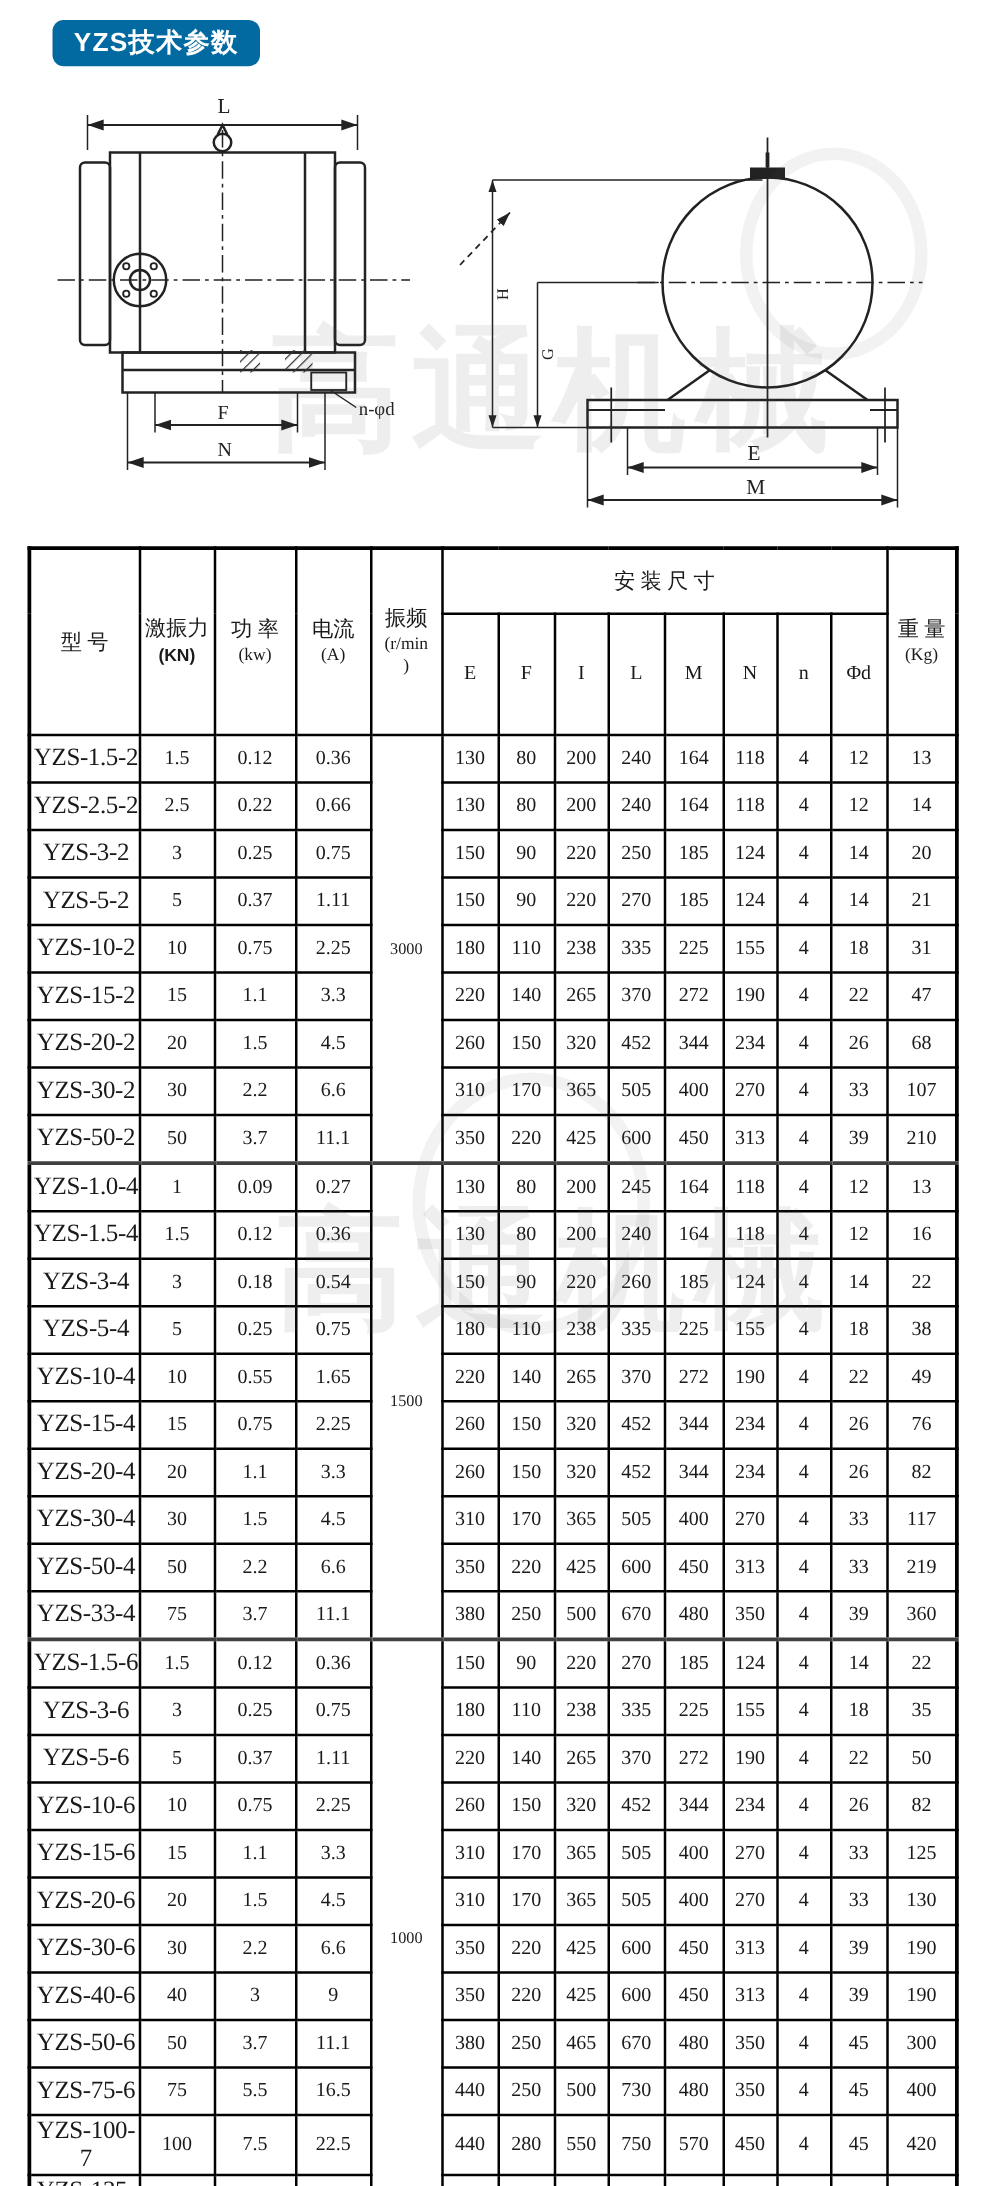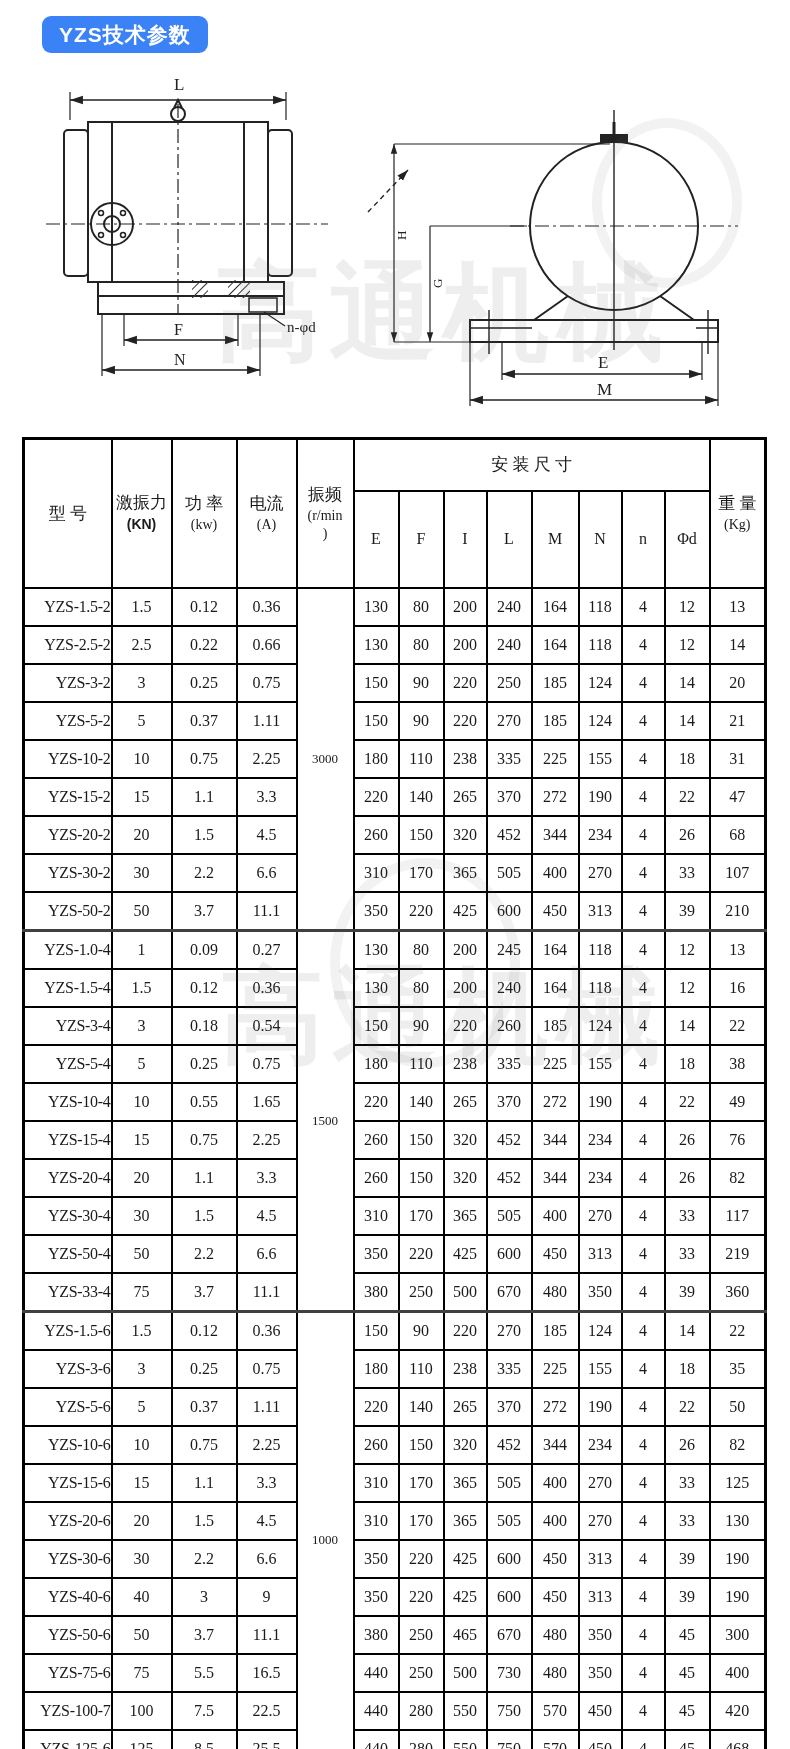--- a/index.html
+++ b/index.html
@@ -4,21 +4,21 @@
 <style>
   html,body{margin:0;padding:0}
   body{
     width:790px;height:1749px;position:relative;overflow:hidden;
     background:#ffffff;color:#1a1a1a;
     font-family:"Liberation Serif","DejaVu Serif",serif;
   }
   
   .badge{
     position:absolute;left:42px;top:16px;height:37px;line-height:37px;
-    background:#3b82f6;color:#fff;border-radius:9px;padding:0 17px;
+    background:#0369a1;color:#fff;border-radius:9px;padding:0 17px;
     font-family:"Liberation Sans","DejaVu Sans",sans-serif;
     font-size:21px;font-weight:bold;letter-spacing:1px;
   }
   
   .drawings{position:absolute;left:30px;top:70px;width:740px;height:345px}
   .drawings svg{overflow:visible}
   .dwg-left{position:absolute;left:12px;top:4px}
   .dwg-right{position:absolute;left:322px;top:18px}
   svg text{fill:#222;font-family:"Liberation Serif","DejaVu Serif",serif}
   
@@ -42,21 +42,21 @@
     padding:0;font-weight:normal;overflow:hidden;
   }
   .spec thead tr.hr1{height:52px}
   .spec thead tr.hr2{height:97px}
   .spec thead th{font-size:17px}
   .spec thead .dim-letter{font-size:16px}
   .spec .hline{line-height:1.35}
   .spec .paren{font-size:14px;line-height:1.3}
   .spec .paren-b{font-weight:bold;font-family:"Liberation Sans","DejaVu Sans",sans-serif;font-size:14px}
   .spec tbody td{height:36px;font-size:16px}
-  .spec td.model{text-align:right;padding-left:2px;font-size:16px;letter-spacing:-0.3px}
+  .spec td.model{text-align:center;padding-left:2px;font-size:20px;letter-spacing:-0.3px}
   .spec td.freq{font-size:13px}
   .spec tr.group-start td{border-top:3px solid #404040}
 </style>
 </head>
 <body>
 
 <div class="badge">YZS技术参数</div>
 
 <div class="wm" style="left:215px;top:242px;font-size:106px">高通机械</div>
 <div class="wm" style="left:220px;top:948px;font-size:104px">高通机械</div>

